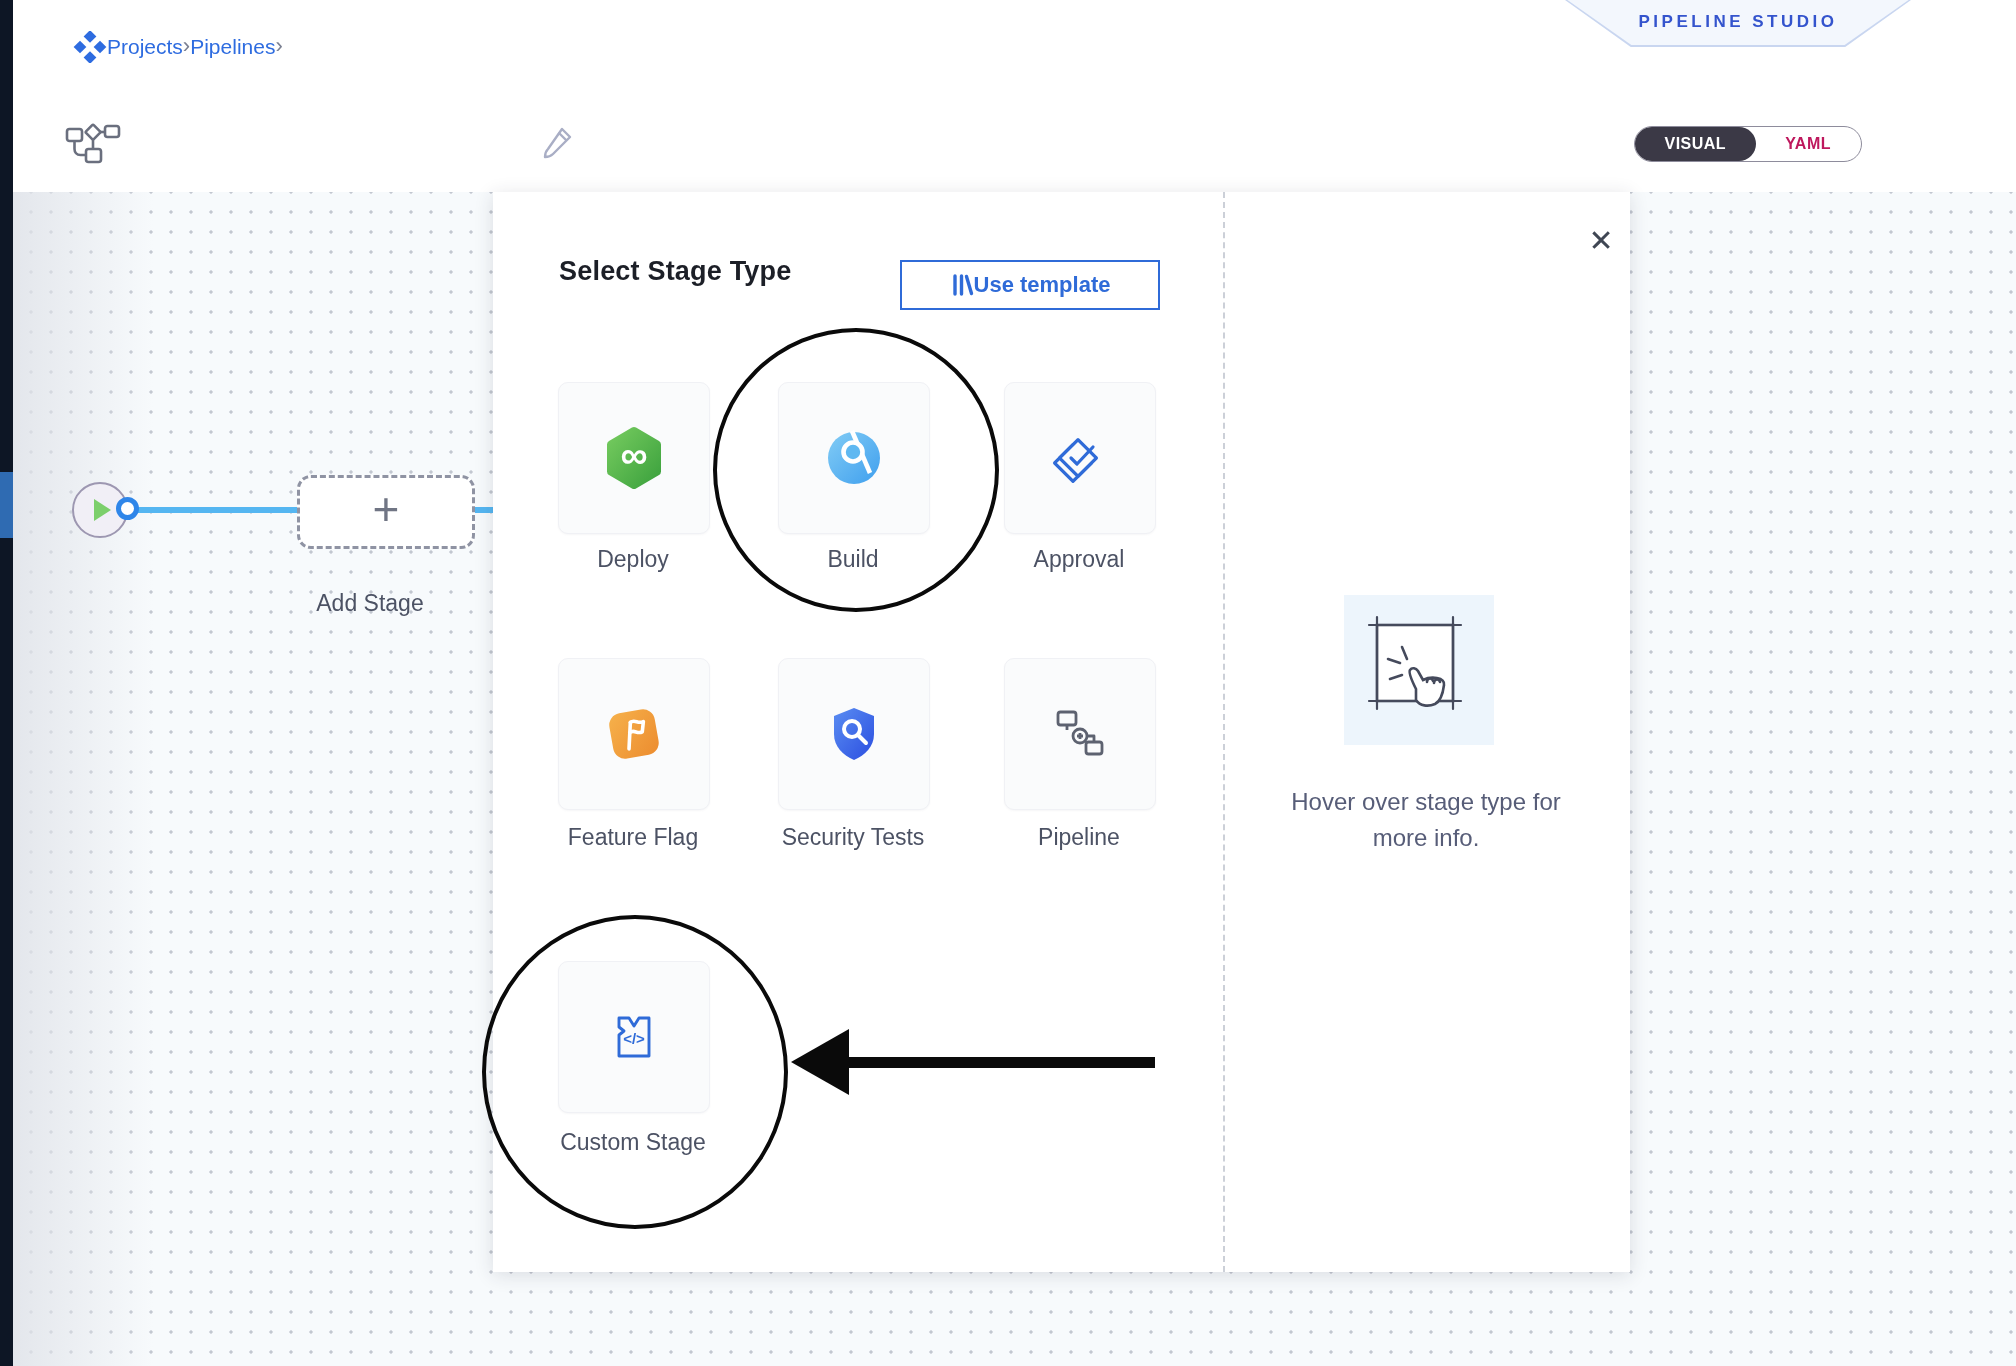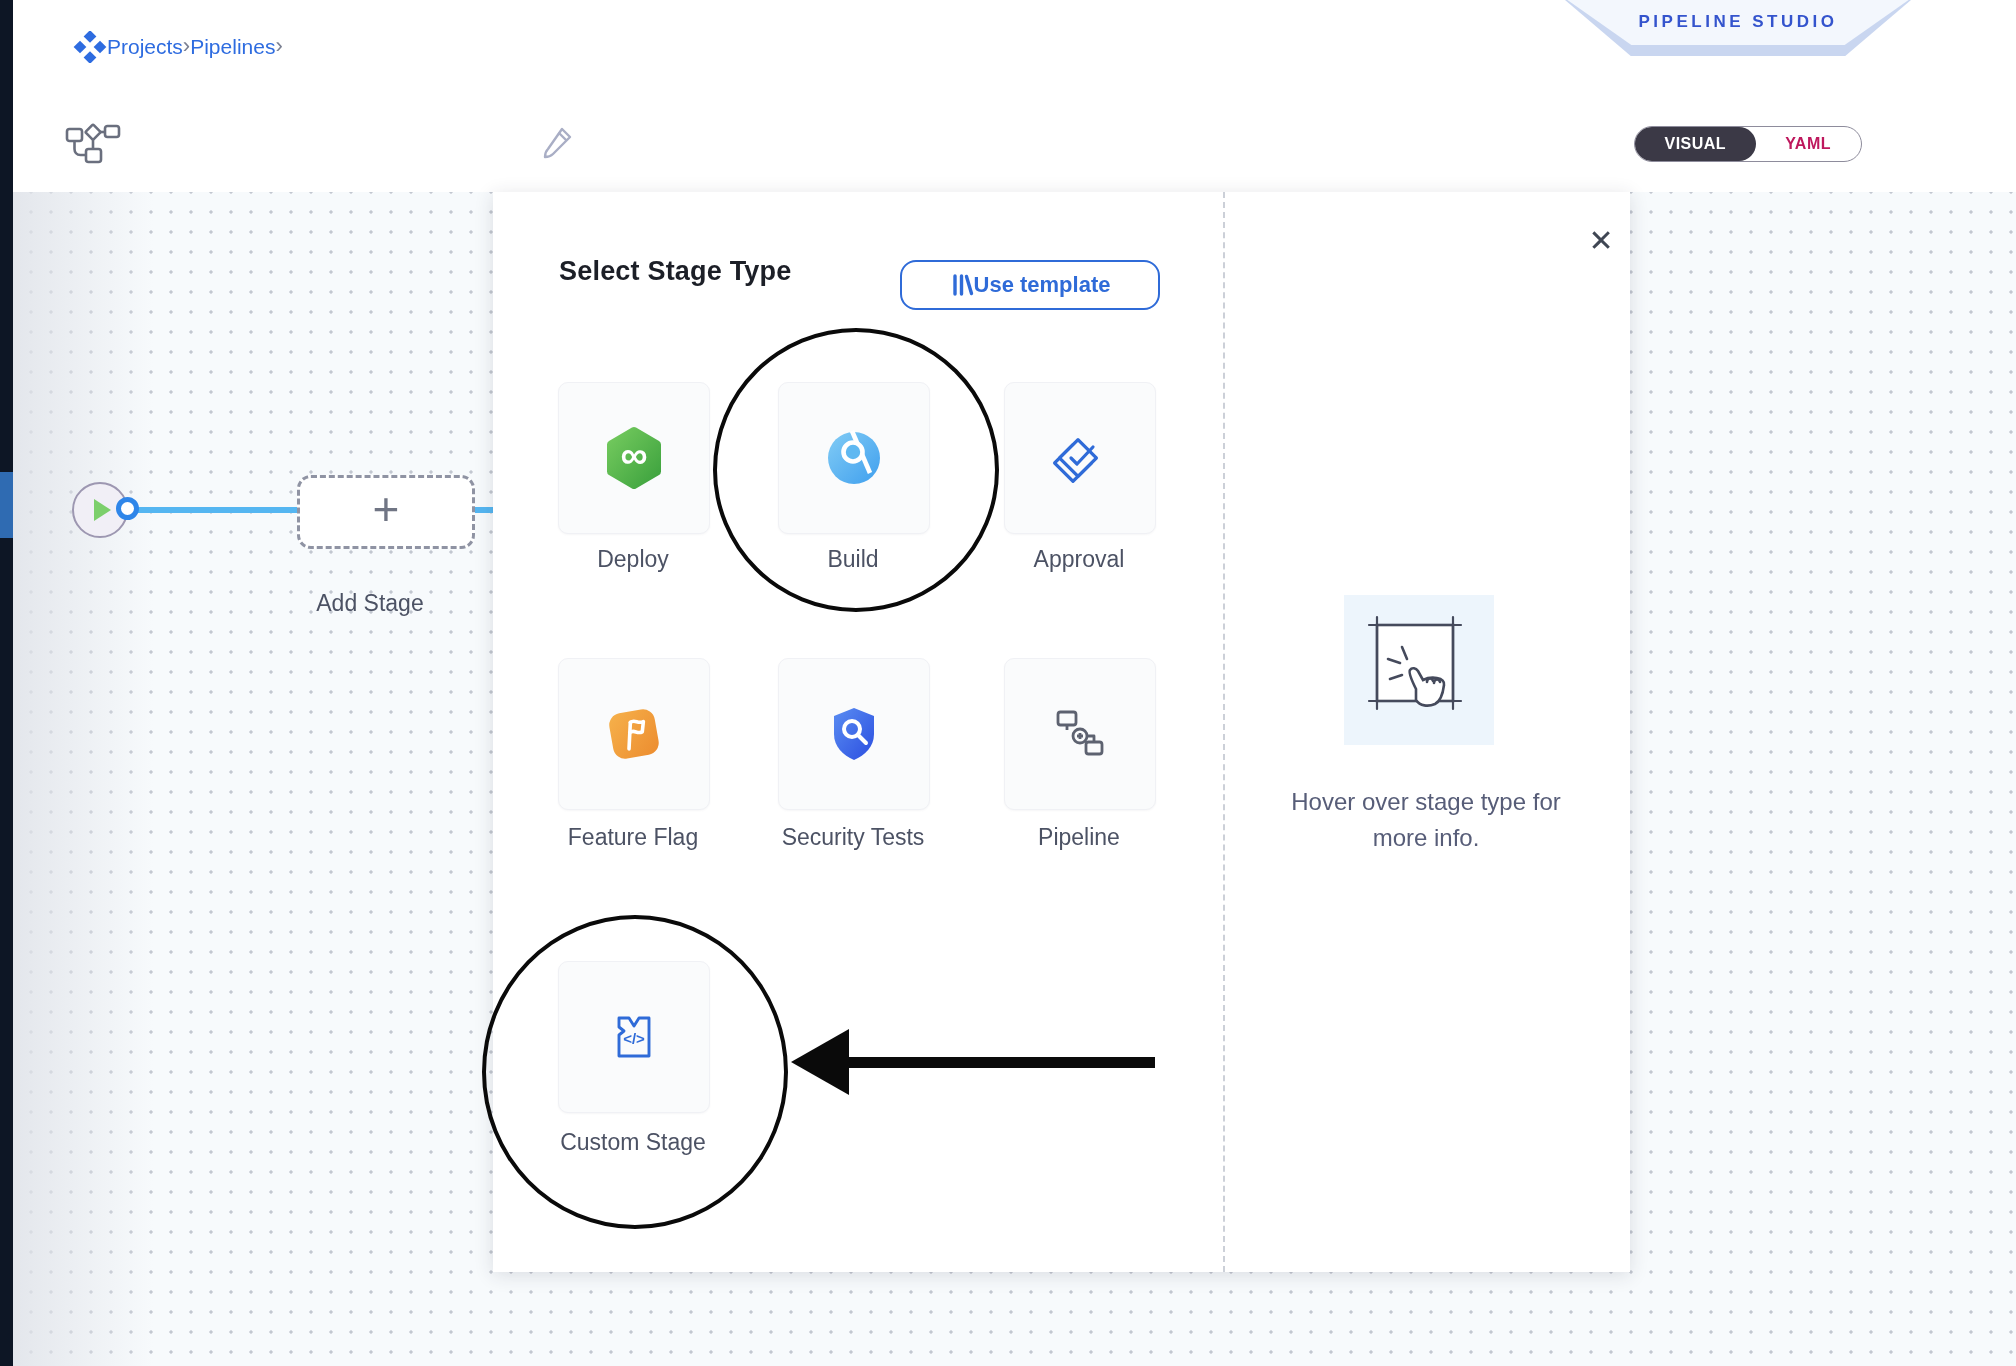--- a/index.html
+++ b/index.html
@@ -8,21 +8,21 @@
 
   
   .left-rail{position:absolute;left:0;top:0;width:13px;height:1366px;background:#0d1625;}
   .left-rail-accent{position:absolute;left:0;top:472px;width:13px;height:66px;background:#2f6bb2;}
 
   
   .topbar{position:absolute;left:13px;top:0;width:2003px;height:93px;background:#fff;border-bottom:1px solid #e7e9ee;}
   .breadcrumb{position:absolute;left:60px;top:0;height:93px;display:flex;align-items:center;font-size:21px;}
   .crumb{color:#2e6ce0;cursor:pointer;}
   .crumb-sep{color:#7b8092;font-size:22px;transform:translateY(-1px);}
-  .badge{position:absolute;left:1552px;top:0;width:346px;height:56px;background:#c9d6f0;
+  .badge{position:absolute;left:1552px;top:0;width:346px;height:47px;background:#c9d6f0;
          clip-path:polygon(0 0,100% 0,81% 100%,19% 100%);}
   .badge-inner{position:absolute;left:1px;top:-1px;width:344px;height:46px;background:#f3f7fd;
          clip-path:polygon(0 0,100% 0,81% 100%,19% 100%);display:flex;align-items:center;justify-content:center;}
   .badge-inner span{color:#3454cd;font-size:17px;font-weight:bold;letter-spacing:3.5px;}
 
   
   .titlebar{position:absolute;left:13px;top:93px;width:2003px;height:99px;background:#fff;border-bottom:1px solid #e7e9ee;}
   .pipeline-icon{position:absolute;left:52px;top:28px;}
   .page-title{position:absolute;left:120px;top:26px;font-size:34px;font-weight:bold;color:#34333f;letter-spacing:.2px;}
   .pencil{position:absolute;left:528px;top:32px;}
@@ -47,21 +47,21 @@
   .edge2{position:absolute;left:459px;top:315px;width:26px;height:6px;background:#55b6f1;}
   .add-stage-box{position:absolute;left:284px;top:283px;width:172px;height:68px;background:#fff;
           border:3px dashed #8f93a3;border-radius:14px;display:flex;align-items:center;justify-content:center;cursor:pointer;}
   .add-stage-box .plus{font-size:46px;color:#707584;font-weight:400;line-height:40px;transform:translateY(-3px);}
   .add-stage-label{position:absolute;left:268px;top:398px;width:178px;text-align:center;font-size:23px;color:#4c5264;}
 
   
   .modal{position:absolute;left:493px;top:192px;width:1137px;height:1080px;background:#fff;
          box-shadow:0 3px 18px rgba(40,41,61,.14);}
   .modal-title{position:absolute;left:66px;top:64px;font-size:27px;font-weight:bold;color:#1c1f27;letter-spacing:.2px;}
-  .use-template-btn{position:absolute;left:407px;top:68px;width:256px;height:46px;border:2px solid #2f6bd8;border-radius:16px;
+  .use-template-btn{position:absolute;left:407px;top:68px;width:256px;height:46px;border:2px solid #2f6bd8;border-radius:0;
          background:#fff;display:flex;align-items:center;justify-content:center;cursor:pointer;}
   .use-template-btn span.lbl{color:#2f6bd8;font-size:22px;font-weight:bold;}
   .close-btn{position:absolute;left:1086px;top:26px;width:44px;height:44px;display:flex;align-items:center;justify-content:center;
          font-size:30px;color:#3f4653;cursor:pointer;}
   .divider{position:absolute;left:730px;top:0;width:0;height:1080px;border-left:2px dashed #ccd0d8;}
 
   .card{position:absolute;width:150px;height:150px;background:#fafbfc;border:1px solid #f0f1f5;border-radius:10px;
         display:flex;align-items:center;justify-content:center;cursor:pointer;box-shadow:0 1px 2px rgba(96,97,112,.06);}
   .card-label{position:absolute;width:150px;text-align:center;font-size:23px;line-height:31px;color:#4c5264;}
   .c-col0{left:65px;} .c-col1{left:285px;} .c-col2{left:511px;}

